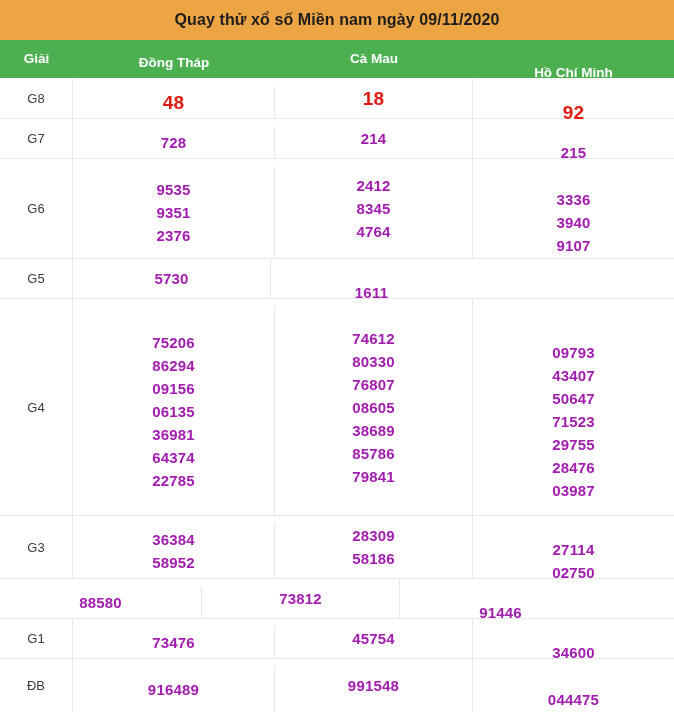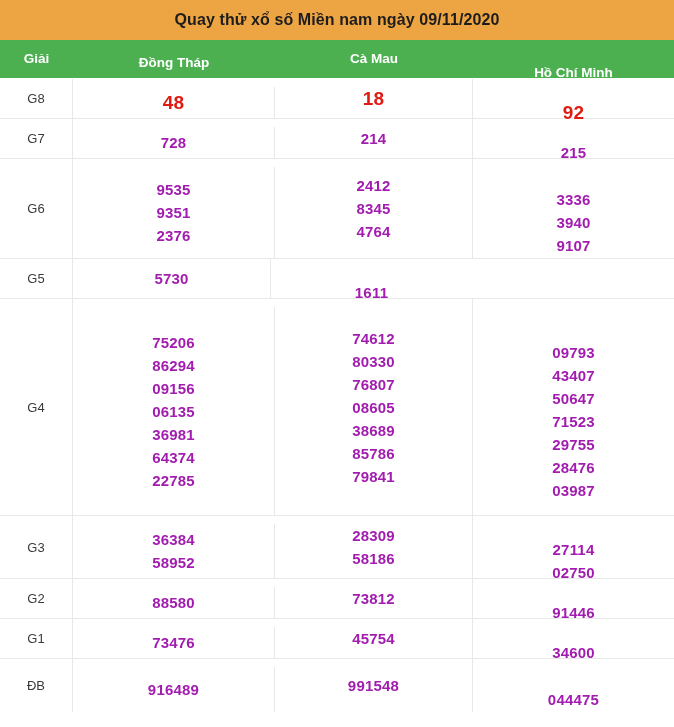--- a/index.html
+++ b/index.html
@@ -249,23 +249,20 @@
         <div class="cell c-col2">
           <div class="num">28309</div>
           <div class="num">58186</div>
         </div>
         <div class="cell c-col3 last">
           <div class="num">27114</div>
           <div class="num">02750</div>
         </div>
       </div>
       <div class="prize-row row-g2">
-        <div class="cell c-prize">
-          <div class="prize-label">G2</div>
-        </div>
         <div class="cell c-col1">
           <div class="num">88580</div>
         </div>
         <div class="cell c-col2">
           <div class="num">73812</div>
         </div>
         <div class="cell c-col3 last">
           <div class="num">91446</div>
         </div>
       </div>

